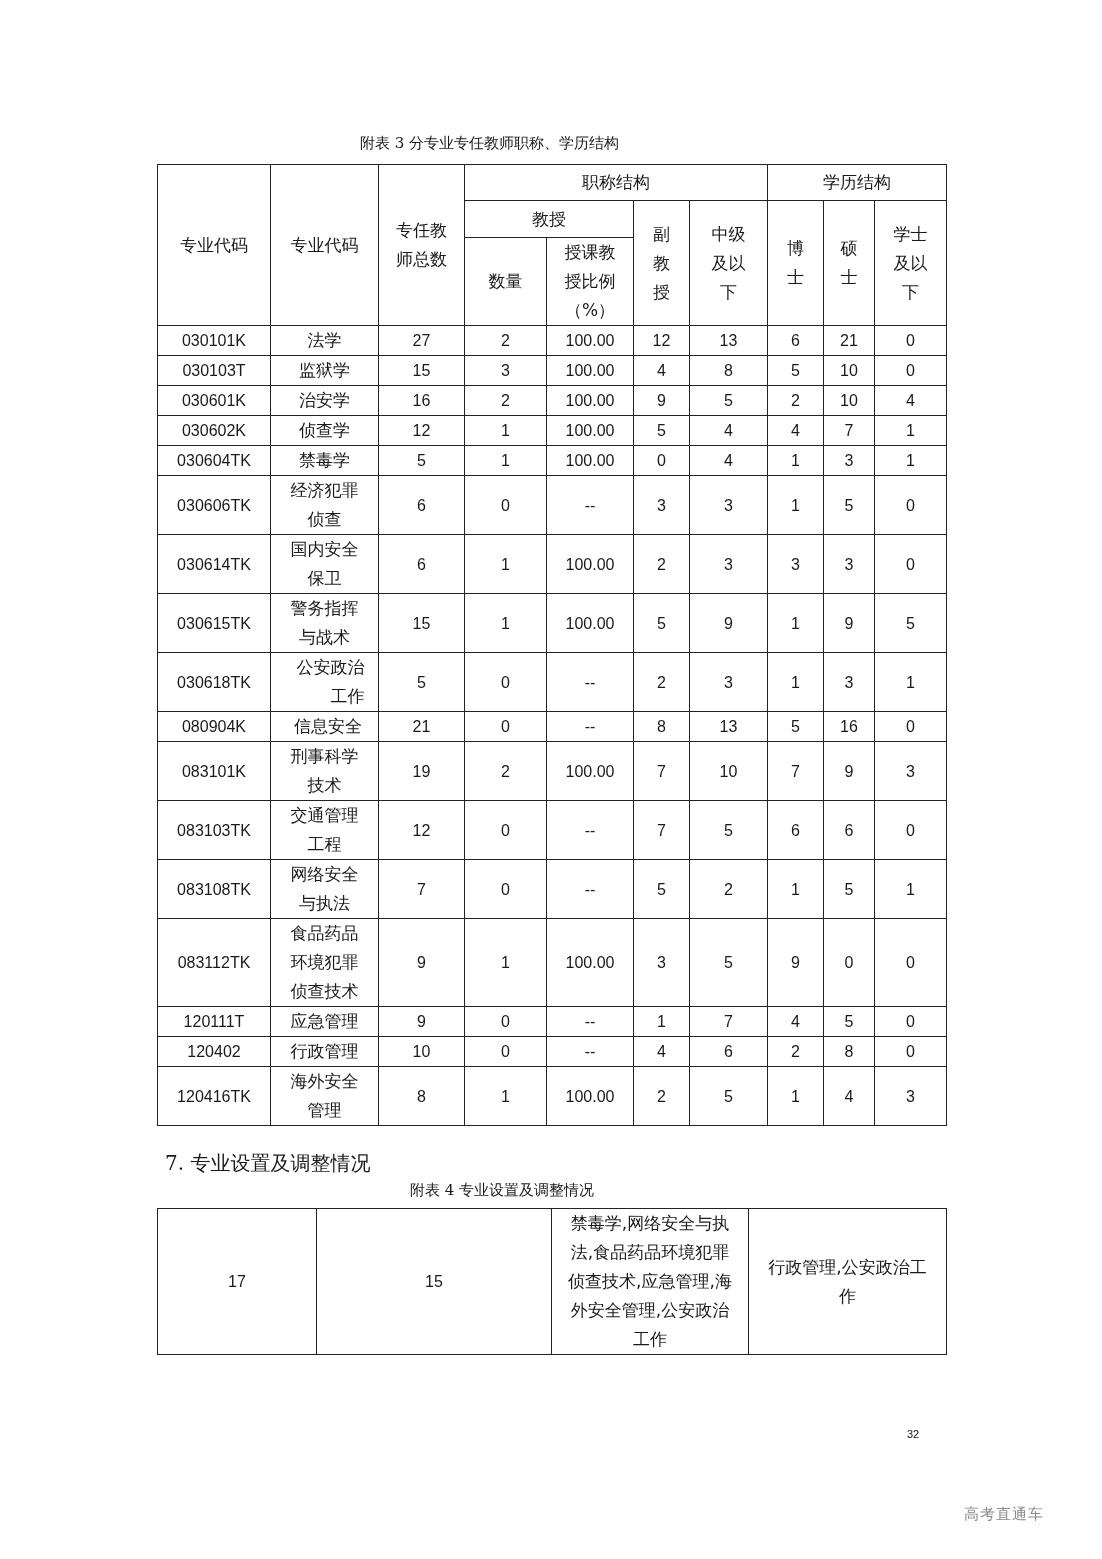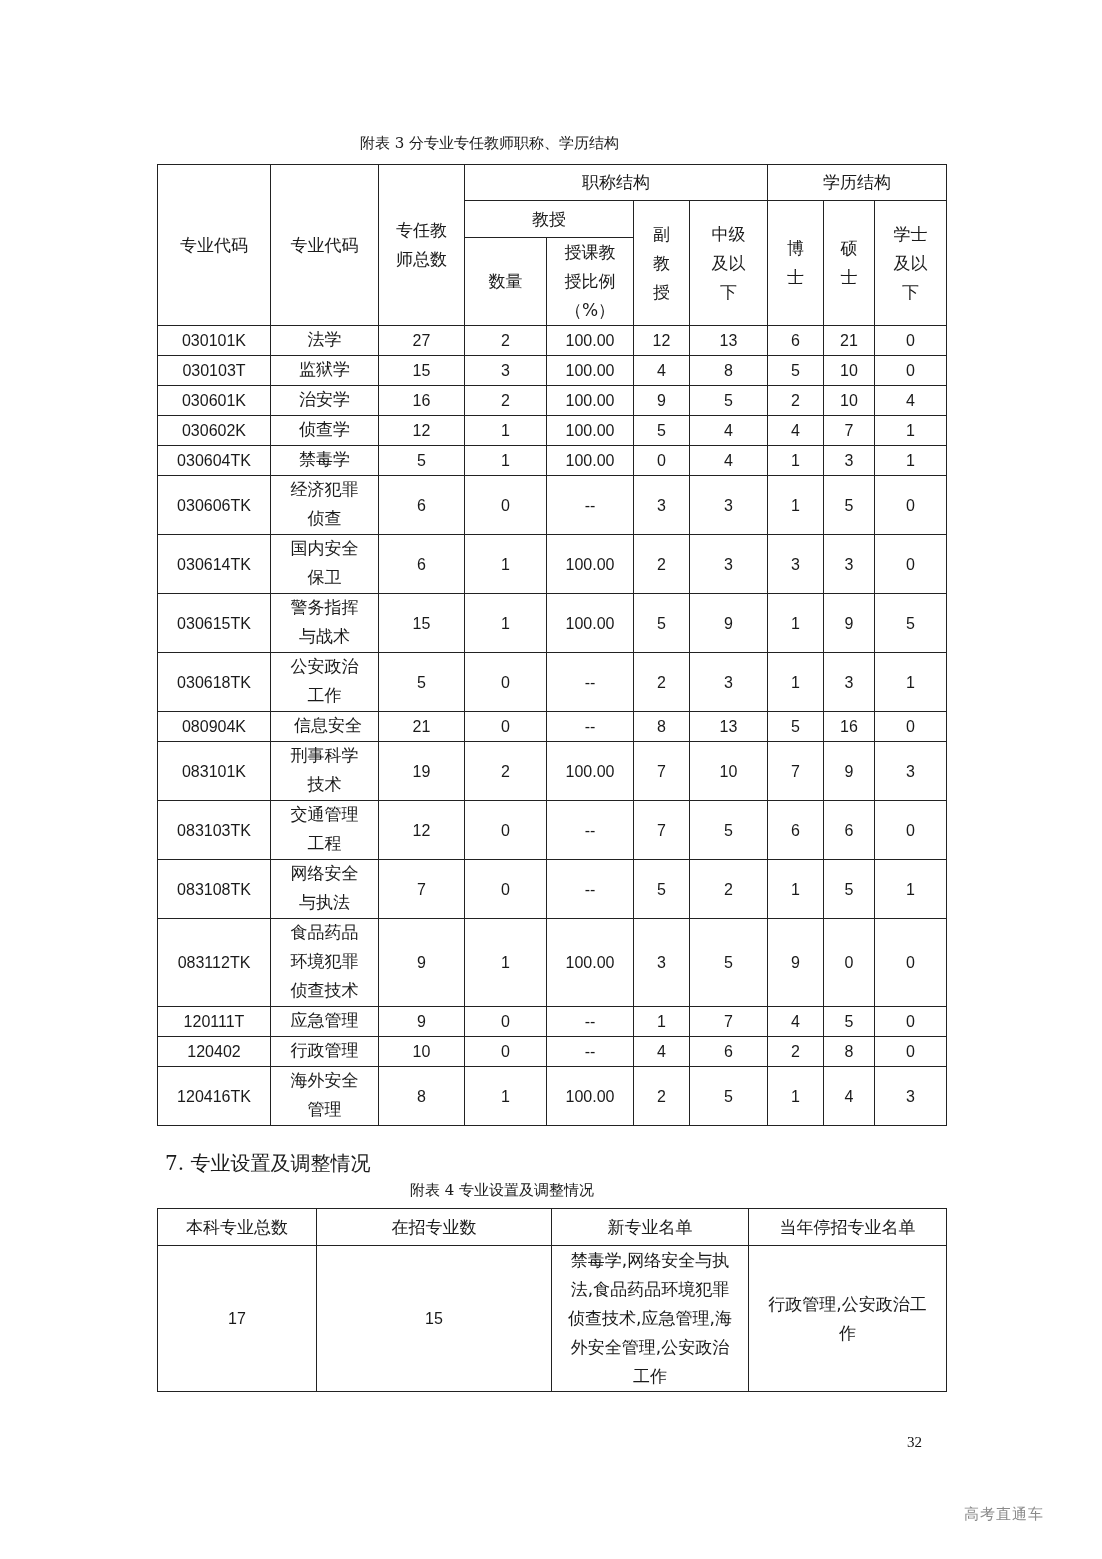--- a/index.html
+++ b/index.html
@@ -3,26 +3,26 @@
 <meta charset="utf-8">
 <style>
   html, body { margin: 0; padding: 0; background: #ffffff; }
   body { width: 1102px; height: 1559px; position: relative; overflow: hidden;
          font-family: "DejaVu Sans", "Liberation Sans", sans-serif; color: #1a1a1a; }
   .title { position: absolute; font-family: "DejaVu Serif", "Liberation Serif", serif;
            font-size: 15px; color: #1a1a1a; white-space: nowrap; }
   table { position: absolute; border-collapse: collapse; table-layout: fixed; }
   td { border: 1px solid #222; text-align: center; vertical-align: middle; padding: 0;
        font-size: 17px; line-height: 29px; color: #1a1a1a; }
-  td.cjk { font-family: Liberation Mono, monospace; font-size: 17px; line-height: 29px; }
+  td.cjk { font-family: Liberation Sans, sans-serif; font-size: 17px; line-height: 29px; }
   td.num { font-family: "Liberation Sans", sans-serif; font-size: 16px; }
   td.hdr { font-size: 17px; line-height: 29px; }
   .wrap { display: inline-block; }
-  .pageno { position: absolute; left: 907px; top: 1428px; font-family: Liberation Serif, serif;
-            font-size: 15px; color: #111; margin-top: 6px; }
+  .pageno { position: absolute; left: 907px; top: 1428px; font-family: Liberation Sans, sans-serif;
+            font-size: 11px; color: #111; }
   .watermark { position: absolute; left: 964px; top: 1505px; font-family: "DejaVu Sans", sans-serif;
                font-size: 15px; color: #8a8a8a; letter-spacing: 1px; }
   .section { position: absolute; left: 165px; top: 1150px; font-family: "DejaVu Serif", "Liberation Serif", serif;
              font-size: 20px; color: #1a1a1a; white-space: nowrap; }
 </style>
 </head>
 <body>
 
 <div class="title" style="left:360px; top:134px;">附表 3  分专业专任教师职称、学历结构</div>
 
@@ -152,21 +152,21 @@
         <td class="num">1</td>
         <td class="num">100.00</td>
         <td class="num">5</td>
         <td class="num">9</td>
         <td class="num">1</td>
         <td class="num">9</td>
         <td class="num">5</td>
       </tr>
       <tr style="height: 59px;">
         <td class="num">030618TK</td>
-        <td class="cjk"><span class="wrap" style="width: 80px;">公安政治工作</span></td>
+        <td class="cjk"><span class="wrap" style="width: 80px; text-align: right;">公安政治工作</span></td>
         <td class="num">5</td>
         <td class="num">0</td>
         <td class="num">--</td>
         <td class="num">2</td>
         <td class="num">3</td>
         <td class="num">1</td>
         <td class="num">3</td>
         <td class="num">1</td>
       </tr>
       <tr style="height: 29px;">
@@ -273,26 +273,20 @@
 <div class="title" style="left:410px; top:1181px;">附表 4    专业设置及调整情况</div>
 
 <table style="left:157px; top:1208px; width:789px;">
   <colgroup>
     <col style="width:159px">
       <col style="width:235px">
       <col style="width:197px">
       <col style="width:198px">
   </colgroup>
   <tbody>
-      <tr style="height:37px">
-    <td class="hdr">本科专业总数</td>
-    <td class="hdr">在招专业数</td>
-    <td class="hdr">新专业名单</td>
-    <td class="hdr">当年停招专业名单</td>
-  </tr>
   <tr style="height:145px">
     <td class="num">17</td>
     <td class="num">15</td>
     <td><span class="wrap" style="width:172px">禁毒学,网络安全与执法,食品药品环境犯罪侦查技术,应急管理,海外安全管理,公安政治工作</span></td>
     <td><span class="wrap" style="width:172px">行政管理,公安政治工作</span></td>
   </tr>
 </tbody>
   </table>
 
 <div class="pageno">32</div>

